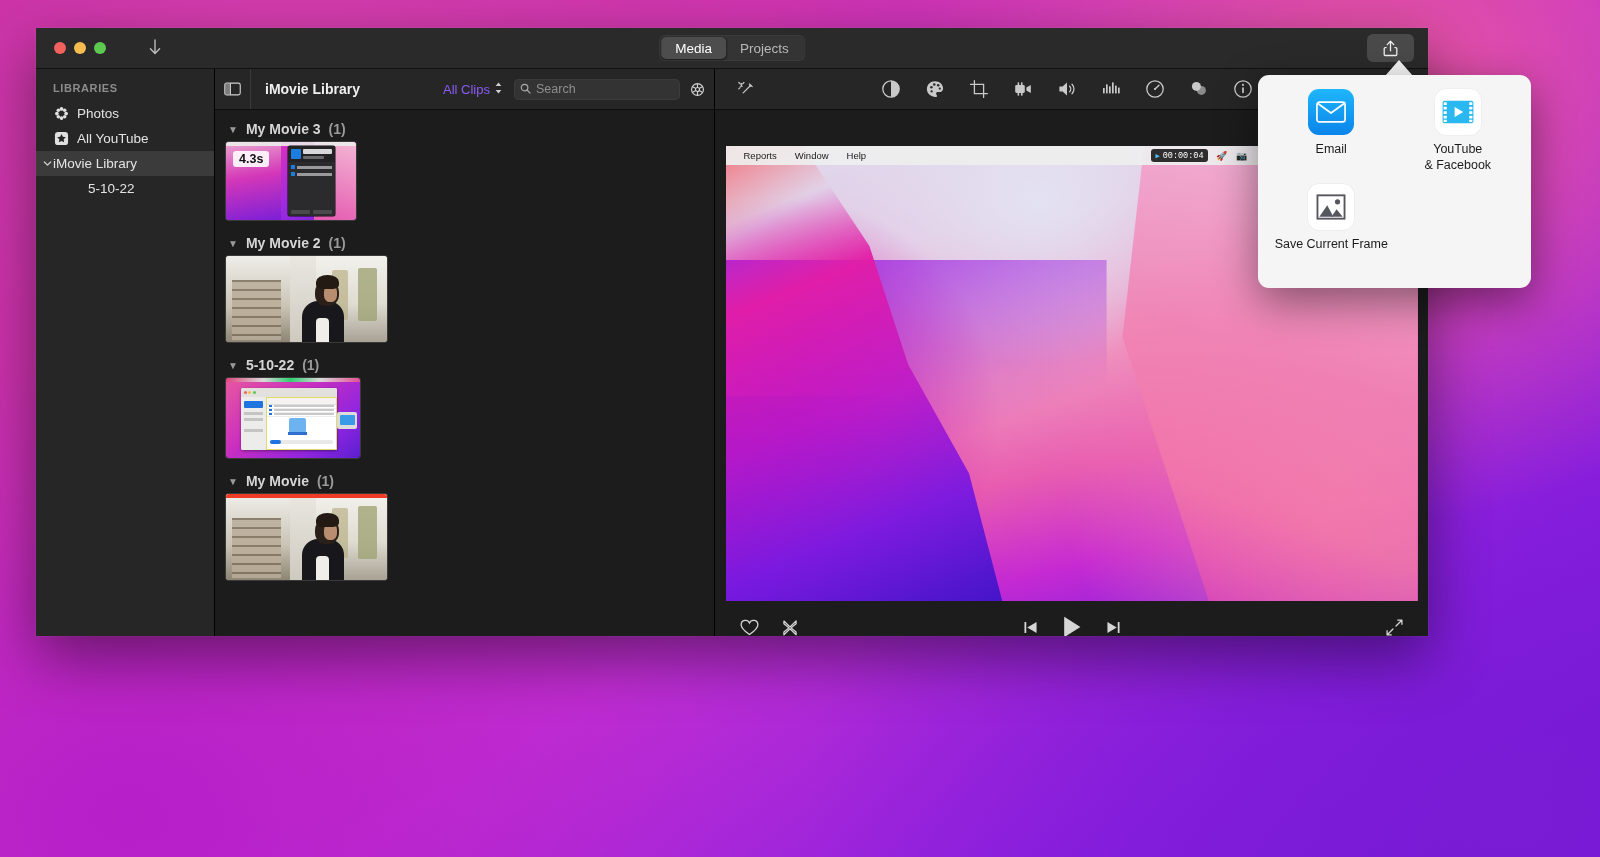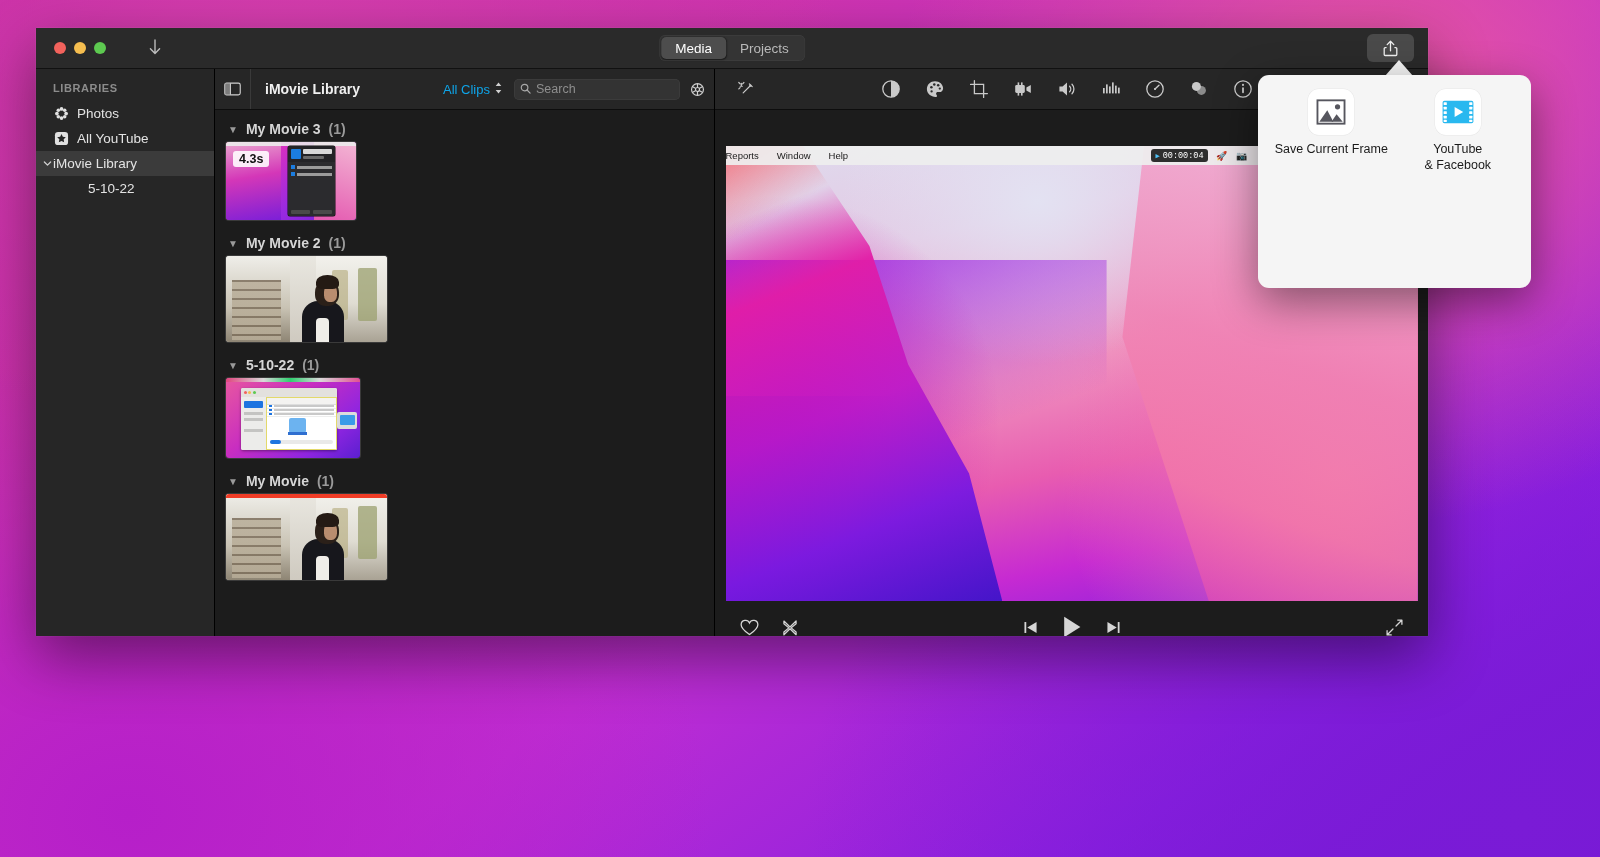--- a/index.html
+++ b/index.html
@@ -78,21 +78,21 @@
   .side-item .twisty { position:absolute; left:6px; top:0; height:25px; display:flex; align-items:center; }
 
   
   .browser { width:500px; flex:0 0 500px; background:#1c1c1c; display:flex; flex-direction:column; border-right:.5px solid #000; }
   .browser-bar {
     height:41px; flex:0 0 41px; background:#262626;
     display:flex; align-items:center; border-bottom:.5px solid #0d0d0d;
   }
   .sbtoggle { width:36px; display:flex; align-items:center; justify-content:center; border-right:.5px solid #3a3a3a; height:100%; }
   .lib-name { color:#f0f0f0; font-size:14px; font-weight:600; margin-left:14px; }
-  .allclips { margin-left:auto; color:#0ea5e9; font-size:13px; display:flex; align-items:center; gap:4px;text-align:right; }
+  .allclips { margin-left:auto; color:#8b5cf6; font-size:13px; display:flex; align-items:center; gap:4px;text-align:right; }
   .search {
     width:166px; height:21px; margin-left:11px; background:#333;
     border-radius:5px; display:flex; align-items:center; gap:5px; padding:0 6px;
     box-shadow:inset 0 0 0 .5px rgba(255,255,255,.09);
   }
   .search .ph { color:#8e8e8e; font-size:12.5px; }
   .gear-btn { width:34px; display:flex; align-items:center; justify-content:center; }
 
   .clips { flex:1; overflow:hidden; padding:11px 0 0 11px; }
   .grp-hdr { display:flex; align-items:center; gap:8px; color:#d6d6d6; font-size:14px; font-weight:bold; margin:0 0 5px 2px; }
@@ -133,21 +133,21 @@
     clip-path:polygon(0 0, 28% 0, 52% 22%, 66% 48%, 88% 72%, 100% 100%, 0 100%);
   }
   .wall-r {
     position:absolute; right:0; top:0; bottom:0; width:52%;
     background:linear-gradient(200deg, rgba(243,178,214,.85) 0%, rgba(240,130,180,.85) 45%, rgba(243,120,168,.8) 72%, rgba(226,50,180,.55) 100%);
     clip-path:polygon(24% 0, 100% 0, 100% 100%, 42% 100%, 18% 42%);
   }
   .menubar {
     position:absolute; left:0; right:0; top:0; height:19px;
     background:rgba(238,238,238,.93); display:flex; align-items:center;
-    font-size:9.5px; color:#1a1a1a; padding-left:0; gap:18px;
+    font-size:9.5px; color:#1a1a1a; padding-left:18px; gap:18px;
   }
   .mb-right { margin-left:auto; display:flex; align-items:center; gap:9px; padding-right:10px; }
   .timerpill {
     background:#2e2e2e; color:#fff; border-radius:3px; height:13px;
     display:flex; align-items:center; gap:3px; padding:0 4px; font-size:8.5px;
     font-family:"Liberation Mono", monospace;
   }
   .mbi { width:11px; height:11px; display:flex; align-items:center; justify-content:center; font-size:9px; color:#1e1e1e; }
 
   .transport { height:56px; flex:0 0 56px; display:flex; align-items:center; position:relative; padding:0 24px; }
@@ -598,31 +598,28 @@
         </div>
       </div>
     </div>
 
   </div>
 </div>
 
 <div class="pointer"></div>
 <div class="popover">
 
-
   <div class="pitem">
-    <div class="picon white">
-      <svg width="32" height="28" viewBox="0 0 34 30">
-        <rect x="2.5" y="2.5" width="29" height="25" fill="none" stroke="#56565e" stroke-width="2"></rect>
-        <circle cx="24" cy="9.5" r="2.8" fill="#56565e"></circle>
-        <path d="M4.5 25.5 L13 13 L19.5 25.5z" fill="#56565e"></path>
-        <path d="M17.5 25.5 L23 17.5 L29.5 25.5z" fill="#56565e"></path>
-      </svg>
-    </div>
-    <div class="plabel">Save Current Frame</div>
+    <div class="picon email">
+      <svg width="30" height="22" viewBox="0 0 32 23">
+          <rect x="1" y="1" width="30" height="21" rx="2.6" fill="none" stroke="#fff" stroke-width="1.8"></rect>
+          <path d="M1.6 2.2 L16 12.6 L30.4 2.2" fill="none" stroke="#fff" stroke-width="1.8" stroke-linejoin="round"></path>
+        </svg>
+    </div>
+    <div class="plabel">Email</div>
   </div>
 
   <div class="pitem">
     <div class="picon white">
       <svg width="34" height="28" viewBox="0 0 36 30">
         <rect x="1.5" y="3" width="33" height="24" rx="2" fill="#29b8ef"></rect>
         <g fill="#fff">
           <rect x="2.6" y="4.6" width="3.4" height="3" rx=".6"></rect>
             <rect x="2.6" y="9.4" width="3.4" height="3" rx=".6"></rect>
             <rect x="2.6" y="14.2" width="3.4" height="3" rx=".6"></rect>
@@ -636,13 +633,25 @@
           <path d="M14.4 9.6 L23.6 15 L14.4 20.4z"></path>
         </g>
       </svg>
     </div>
     <div class="plabel">
       <span>YouTube</span><br>
       <span>&amp; Facebook</span>
     </div>
   </div>
 
+  <div class="pitem">
+    <div class="picon white">
+      <svg width="32" height="28" viewBox="0 0 34 30">
+        <rect x="2.5" y="2.5" width="29" height="25" fill="none" stroke="#56565e" stroke-width="2"></rect>
+        <circle cx="24" cy="9.5" r="2.8" fill="#56565e"></circle>
+        <path d="M4.5 25.5 L13 13 L19.5 25.5z" fill="#56565e"></path>
+        <path d="M17.5 25.5 L23 17.5 L29.5 25.5z" fill="#56565e"></path>
+      </svg>
+    </div>
+    <div class="plabel">Save Current Frame</div>
+  </div>
+
 </div>
 
 </body></html>

